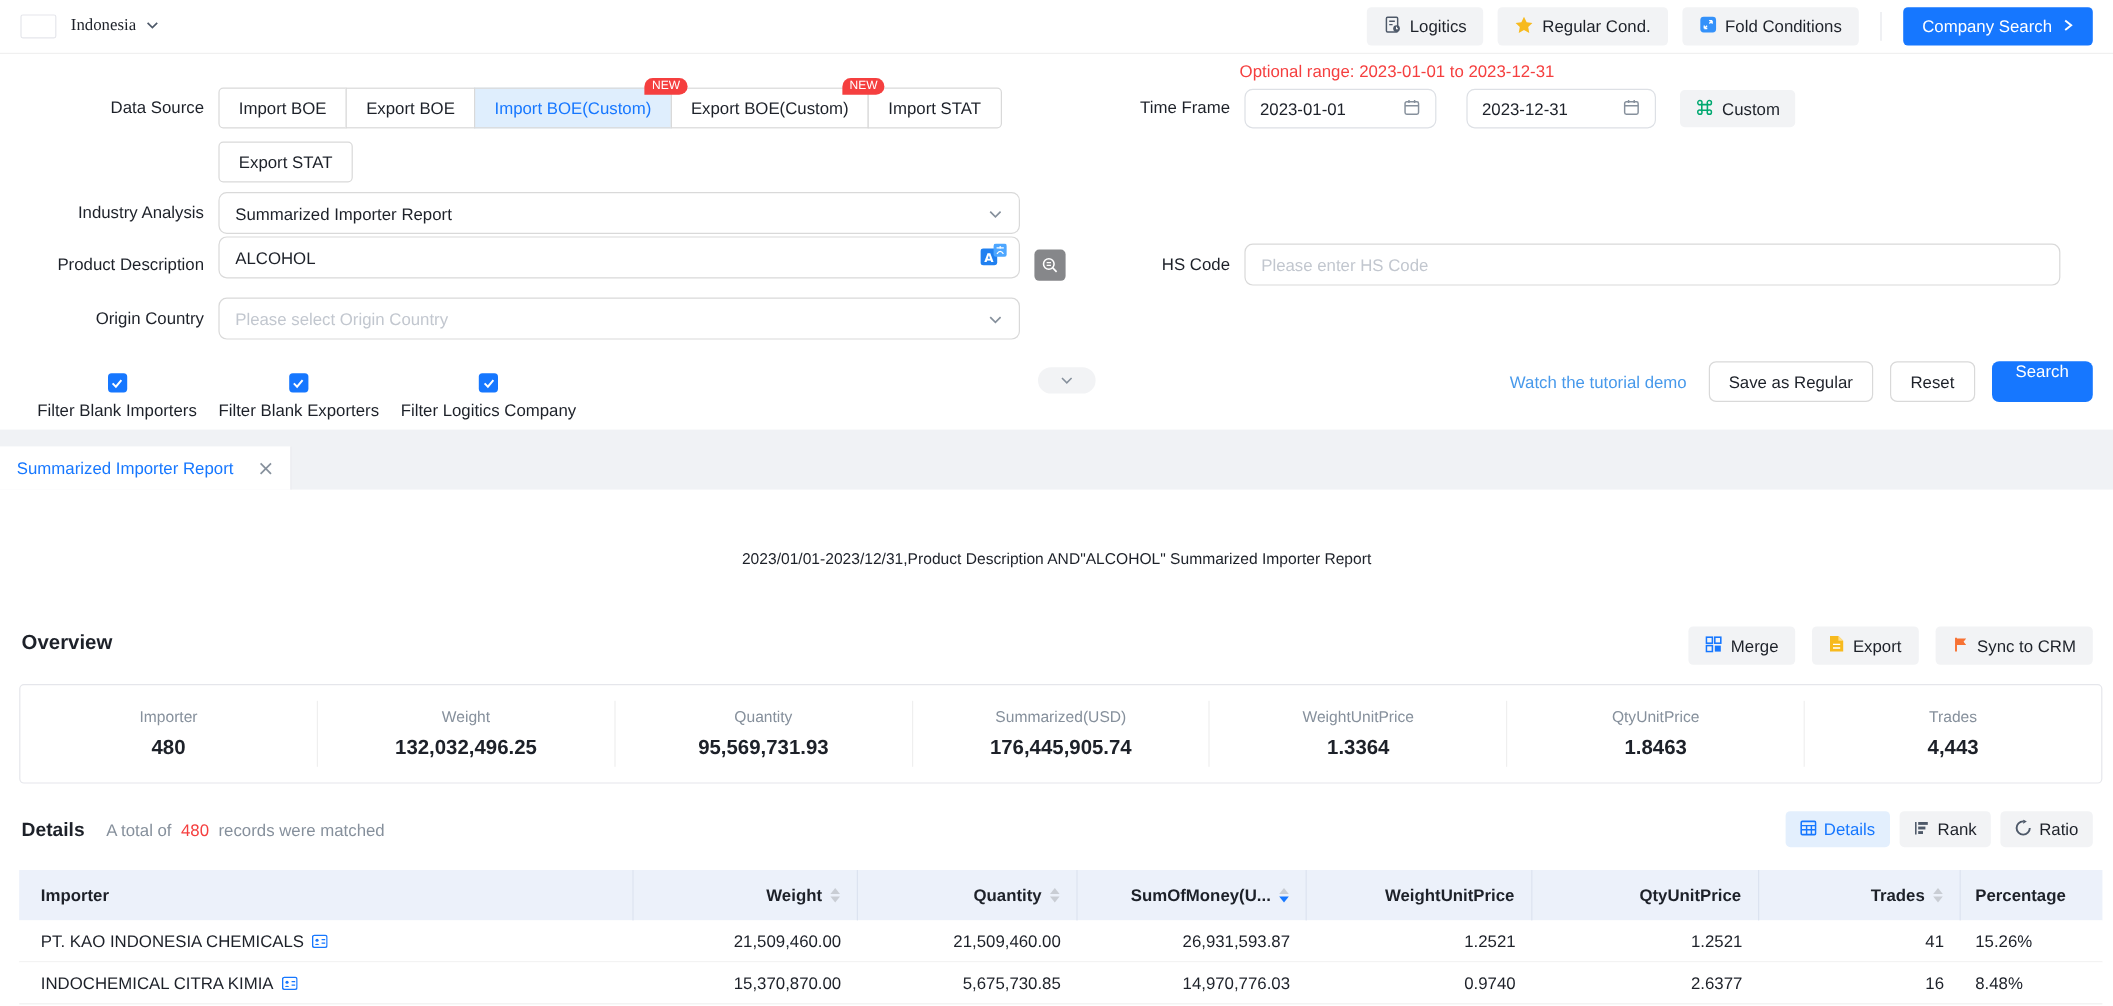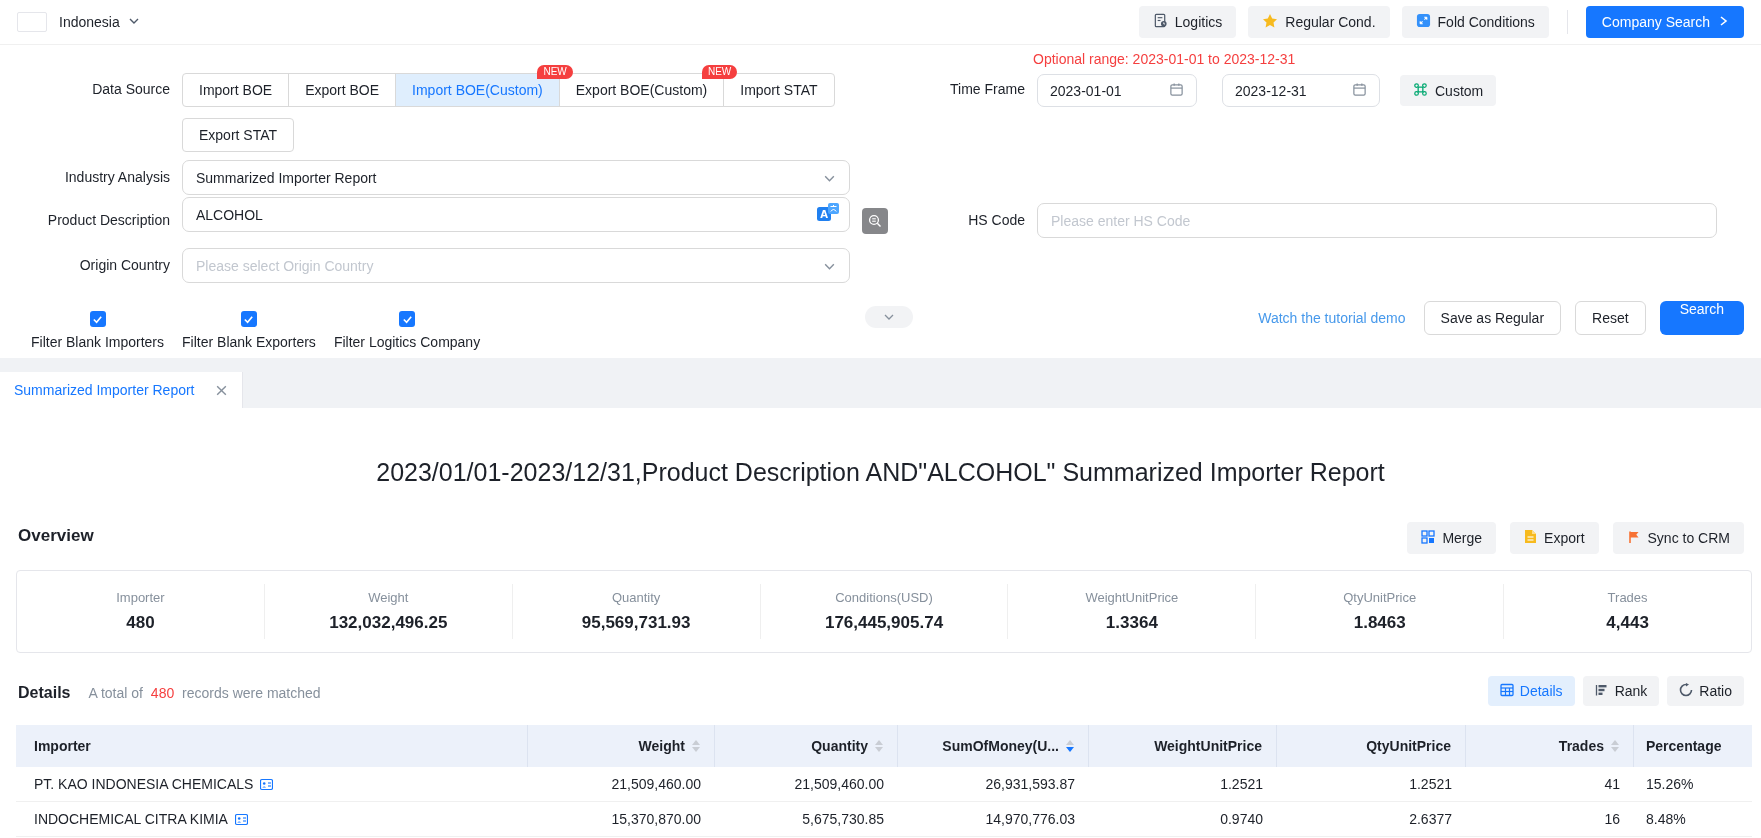--- a/index.html
+++ b/index.html
@@ -4,21 +4,21 @@
 <style>
   * { box-sizing: border-box; margin: 0; padding: 0; }
   body { font-family: "Liberation Sans", sans-serif; background: #fff; }
   .screen { position: relative; width: 1761px; height: 838px; background: #fff; overflow: hidden; font-size: 14px; color: #1D2129; }
 
   
   .topbar { position: absolute; top:0; left:0; right:0; height:45px; border-bottom:1px solid #F0F0F0; display:flex; align-items:center; padding:0 17px; background:#fff; }
   .flag { width:30px; height:20px; border:1px solid #E5E6EB; border-radius:2px; overflow:hidden; flex:none; }
   .flag .half-top { height:50%; background:#E8112D; }
   .flag .half-bot { height:50%; background:#fff; }
-  .country-name { margin-left:12px; font-size:14px; color:#1D2129; }
+  .country-name { margin-left:12px; font-size:14px; color:#1D2129;font-family:Liberation Serif, serif; }
   .chev { display:inline-block; margin-left:8px; }
   .topbar-right { margin-left:auto; display:flex; align-items:center; gap:12px; }
   .tb-btn { height:32px; background:#F2F3F5; border-radius:4px; display:flex; align-items:center; gap:7px; padding:0 14px; font-size:14px; color:#1D2129; cursor:pointer; }
   .v-divider { width:1px; height:24px; background:#E5E6EB; margin:0 6px; }
   .adv-btn { height:32px; background:#1677FF; color:#fff; border-radius:4px; display:flex; align-items:center; gap:8px; padding:0 16px; cursor:pointer; }
 
   
   .opt-range { position:absolute; left:1033px; top:51px; color:#F53F3F; font-size:14px; }
   .f-label { position:absolute; width:160px; text-align:right; line-height:35px; font-size:14px; color:#1D2129; }
   .lbl-datasource { left:10px; top:72px; }
@@ -63,21 +63,21 @@
   .link-tutorial { color:#4799EB; cursor:pointer; margin-right:4px; }
   .btn-outline { height:34px; border:1px solid #D9D9D9; border-radius:6px; background:#fff; display:flex; align-items:center; padding:0 16px; cursor:pointer; color:#1D2129; }
   .btn-primary { height:34px; border-radius:6px; background:#1677FF; color:#fff; display:flex; align-items:flex-start; padding:0 20px; cursor:pointer; }
 
   
   .tabstrip { position:absolute; top:358px; left:0; right:0; height:50px; background:#F0F2F5; }
   .result-tab { position:absolute; left:0; bottom:0; height:36px; width:243px; background:#fff; display:flex; align-items:center; padding:0 14px; color:#1677FF; font-size:14px; cursor:pointer; border-right:1px solid #E5E6EB; }
   .result-tab .tab-close { margin-left:auto; cursor:pointer; display:flex; }
 
   
-  .report-title { position:absolute; top:458px; left:0; width:100%; text-align:center; font-size:25px; color:#1D2129; }
+  .report-title { position:absolute; top:458px; left:0; width:100%; text-align:center; font-size:13px; color:#1D2129; }
   .overview-h { position:absolute; left:18px; top:526px; font-size:17px; font-weight:bold; }
   .overview-btns { position:absolute; right:17px; top:522px; display:flex; gap:14px; }
   .gray-btn { height:32px; background:#F2F3F5; border-radius:4px; display:flex; align-items:center; gap:7px; padding:0 14px; cursor:pointer; color:#1D2129; }
 
   .stats-box { position:absolute; left:16px; top:570px; width:1736px; height:83px; border:1px solid #E5E6EB; border-radius:4px; background:#fff; display:flex; align-items:center; }
   .stat { flex:1; text-align:center; padding:6px 0; }
   .stat + .stat { border-left:1px solid #EFEFEF; }
   .stat .s-label { font-size:13px; color:#86909C; margin-bottom:8px; }
   .stat .s-value { font-size:17px; font-weight:bold; color:#1D2129; }
 
@@ -365,21 +365,21 @@
     </div>
     <div class="stat">
       <div class="s-label">Weight</div>
       <div class="s-value">132,032,496.25</div>
     </div>
     <div class="stat">
       <div class="s-label">Quantity</div>
       <div class="s-value">95,569,731.93</div>
     </div>
     <div class="stat">
-      <div class="s-label">Conditions(USD)</div>
+      <div class="s-label">Summarized(USD)</div>
       <div class="s-value">176,445,905.74</div>
     </div>
     <div class="stat">
       <div class="s-label">WeightUnitPrice</div>
       <div class="s-value">1.3364</div>
     </div>
     <div class="stat">
       <div class="s-label">QtyUnitPrice</div>
       <div class="s-value">1.8463</div>
     </div>

